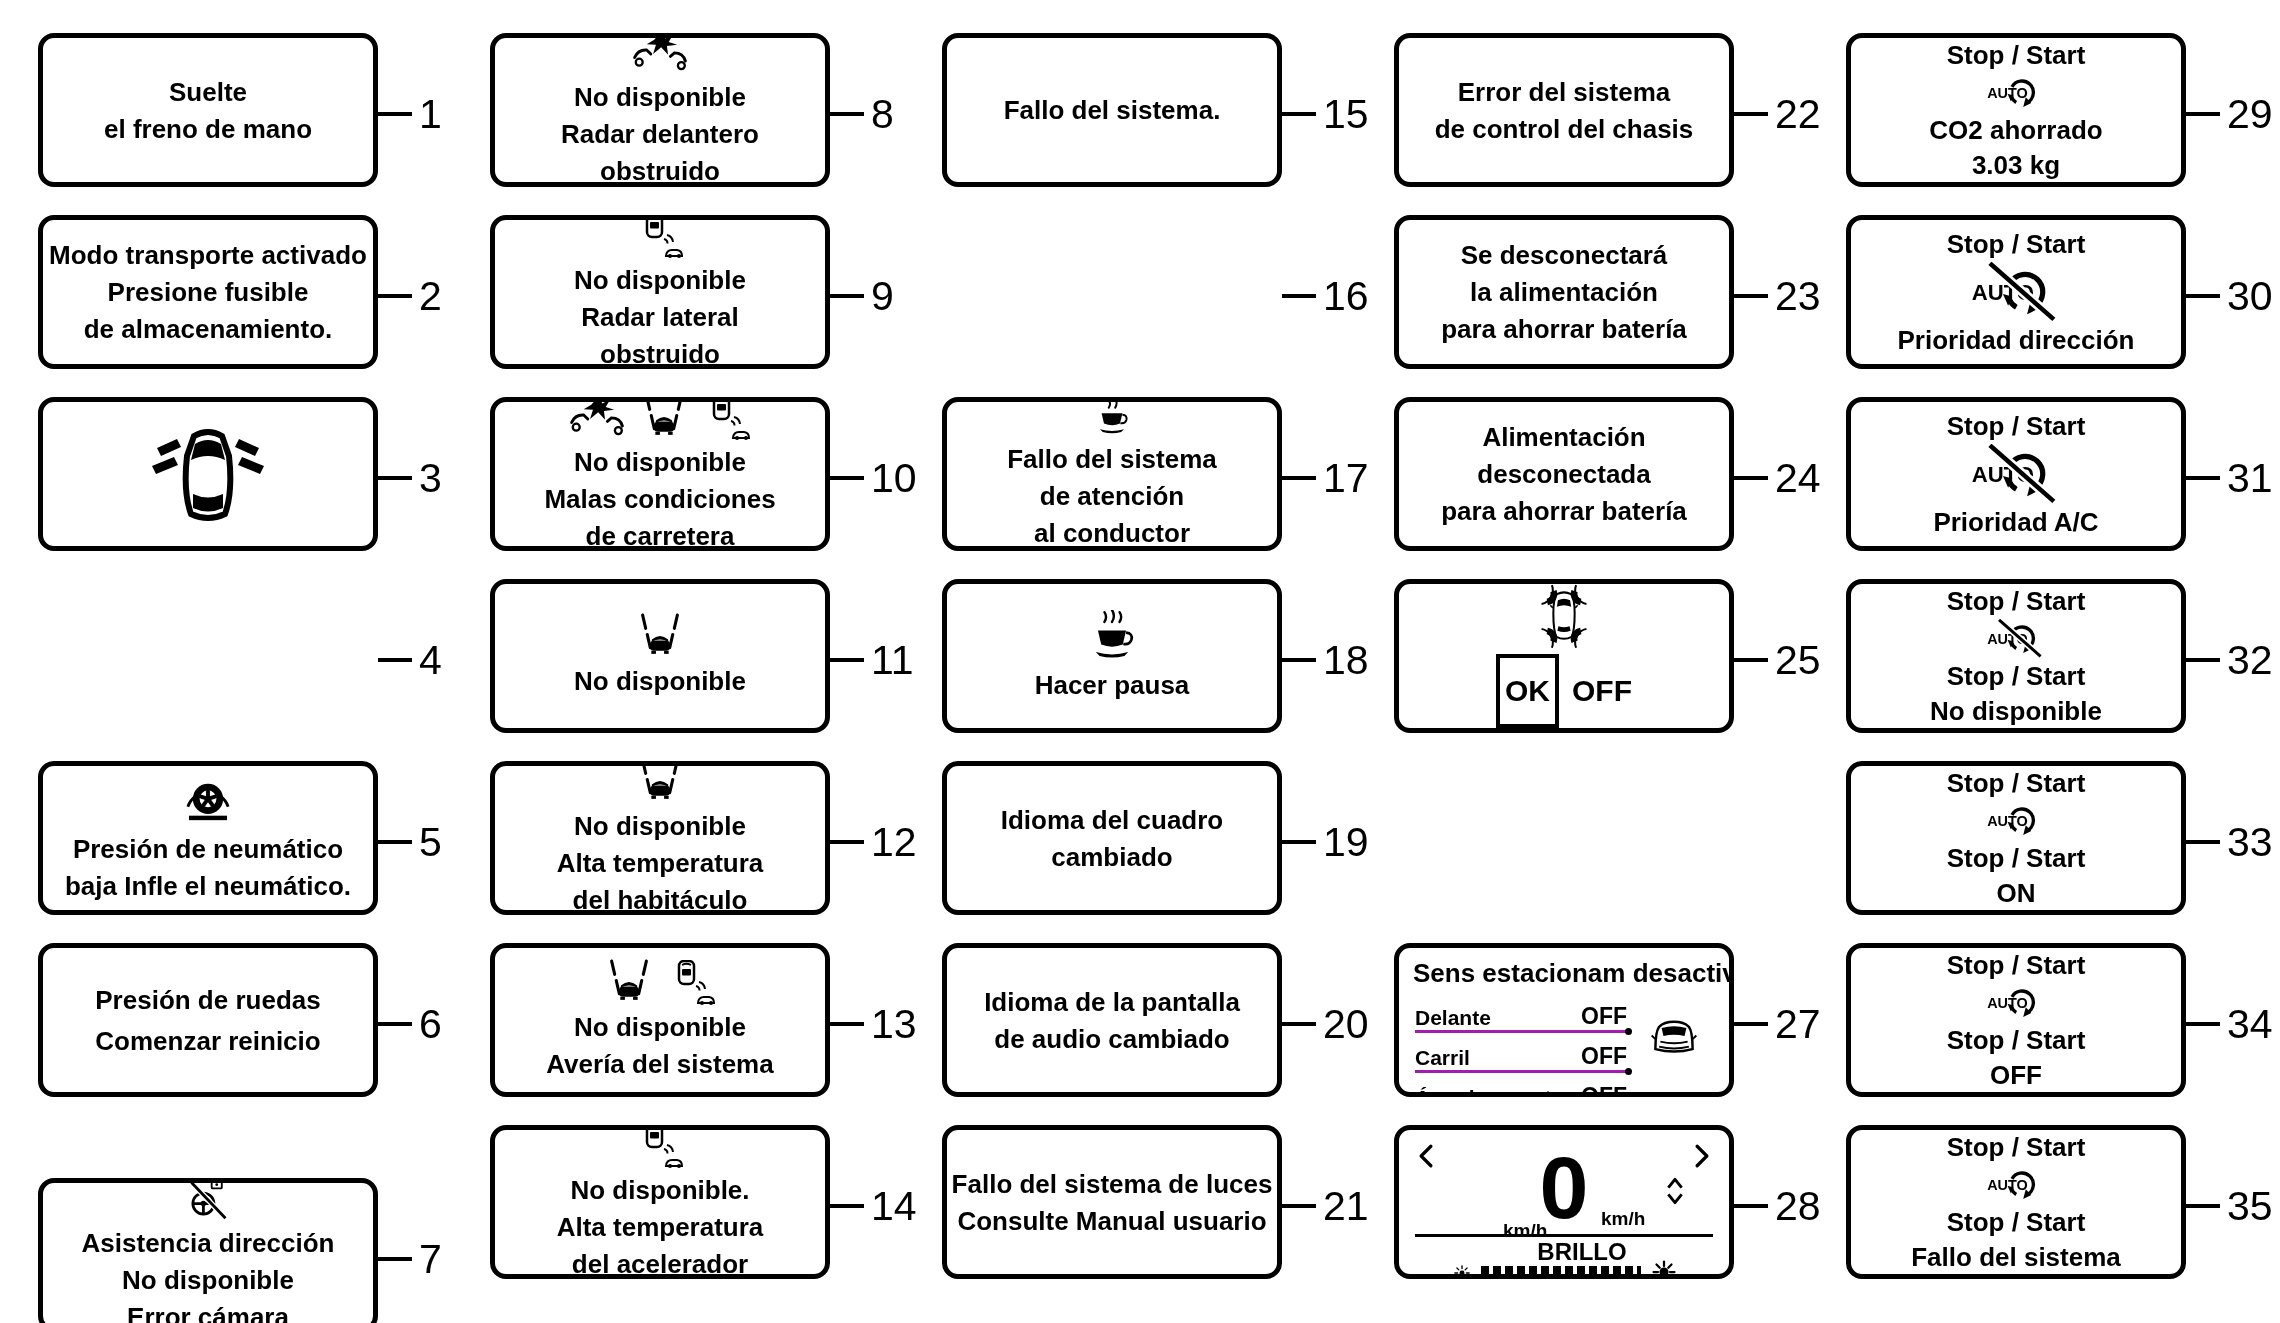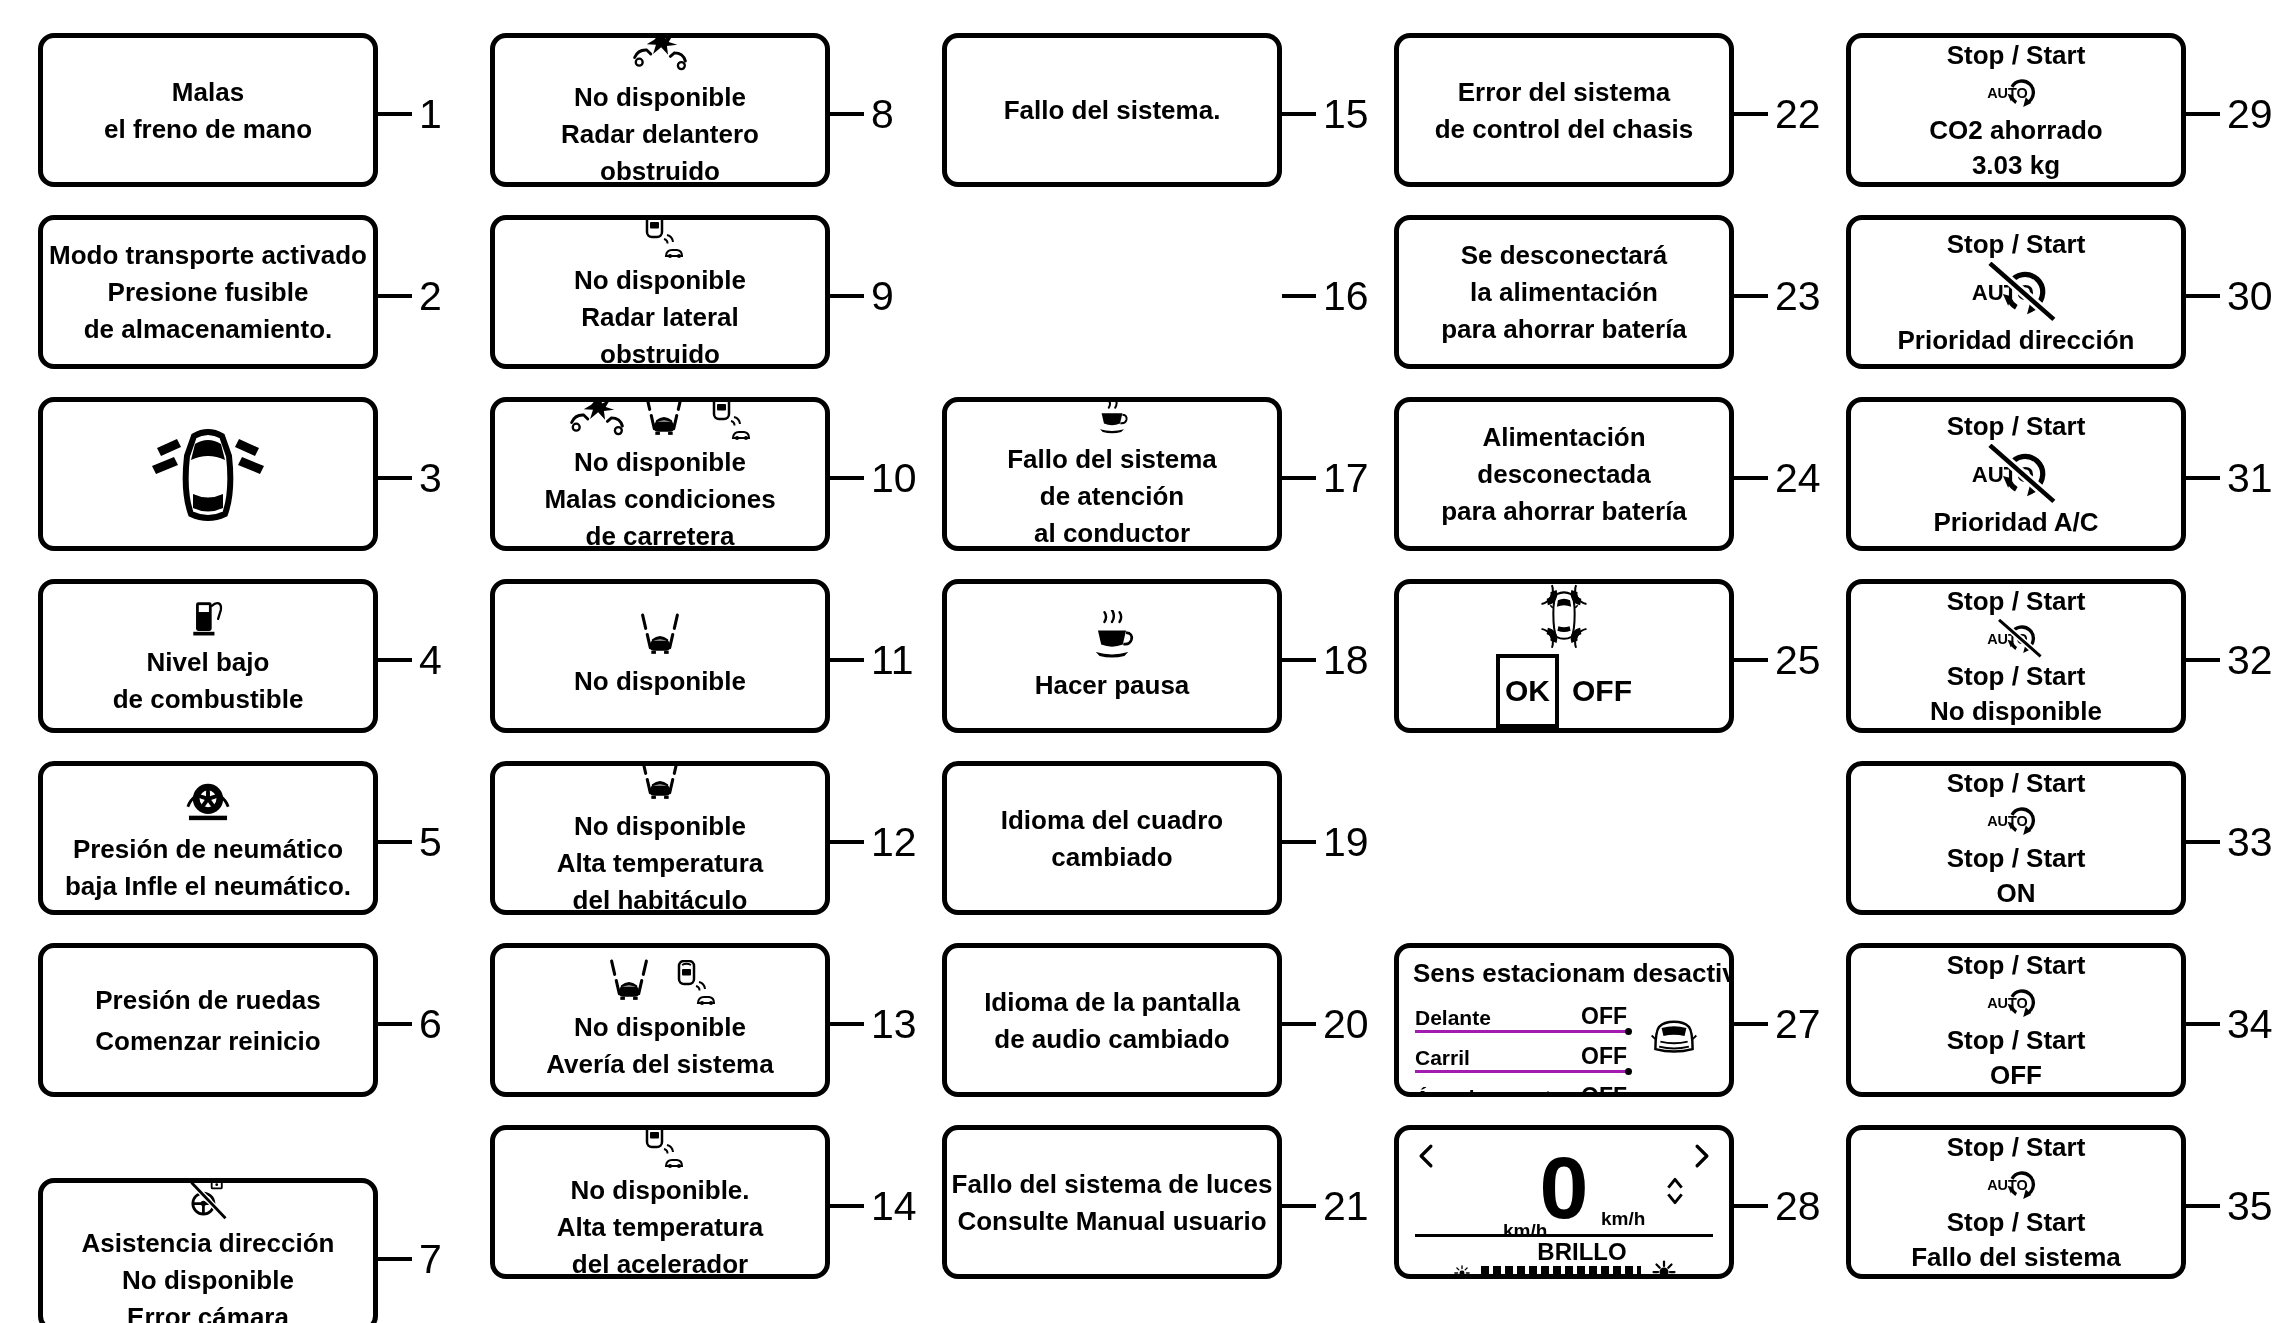--- a/index.html
+++ b/index.html
@@ -38,21 +38,21 @@
   .s-dashes{left:82px;top:136px;width:160px;height:11px;
             background:repeating-linear-gradient(90deg,#000 0 8px,transparent 8px 12px);}
   .ss-line{font-size:26px;font-weight:700;line-height:34px;white-space:nowrap;text-align:center;}
 </style>
 </head>
 <body>
 
 <div id="canvas">
     <div class="cell" style="left:38px;top:33px">
       <div class="box">
-        <div class="line">Malas</div>
+        <div class="line">Suelte</div>
         <div class="line">el freno de mano</div>
       </div>
       <div class="connector"></div>
       <div class="numlabel">1</div>
     </div>
     <div class="cell" style="left:38px;top:215px">
       <div class="box">
         <div class="line">Modo transporte activado</div>
         <div class="line">Presione fusible</div>
         <div class="line">de almacenamiento.</div>
@@ -71,32 +71,20 @@
             <polygon points="3,44 25,35 29,43 7,52"></polygon>
             <polygon points="110,26 90,17 86,25 106,34"></polygon>
             <polygon points="115,44 93,35 89,43 111,52"></polygon>
           </g>
         </svg>
       </div>
       <div class="connector"></div>
       <div class="numlabel">3</div>
     </div>
     <div class="cell" style="left:38px;top:579px">
-      <div class="box">
-        <div class="icons-row">
-          <svg class="icn" viewBox="0 0 100 100" width="46" height="46" aria-hidden="true">
-            <rect x="24" y="16" width="34" height="62" rx="5" fill="#000"></rect>
-            <rect x="30" y="22" width="22" height="15" fill="#fff"></rect>
-            <rect x="18" y="80" width="46" height="8" fill="#000"></rect>
-            <path d="M58,24 C70,12 80,18 78,32 L72,52" fill="none" stroke="#000" stroke-width="5" stroke-linecap="round"></path>
-          </svg>
-        </div>
-        <div class="line">Nivel bajo</div>
-        <div class="line">de combustible</div>
-      </div>
       <div class="connector"></div>
       <div class="numlabel">4</div>
     </div>
     <div class="cell" style="left:38px;top:761px">
       <div class="box">
         <div class="icons-row">
           <svg class="icn" viewBox="0 0 100 100" width="56" height="56" aria-hidden="true">
             <path d="M14,62 A38,38 0 0 1 86,62" fill="none" stroke="#000" stroke-width="5"></path>
             <rect x="16" y="78" width="68" height="8" fill="#000"></rect>
             <circle cx="50" cy="48" r="27" fill="#000"></circle>

